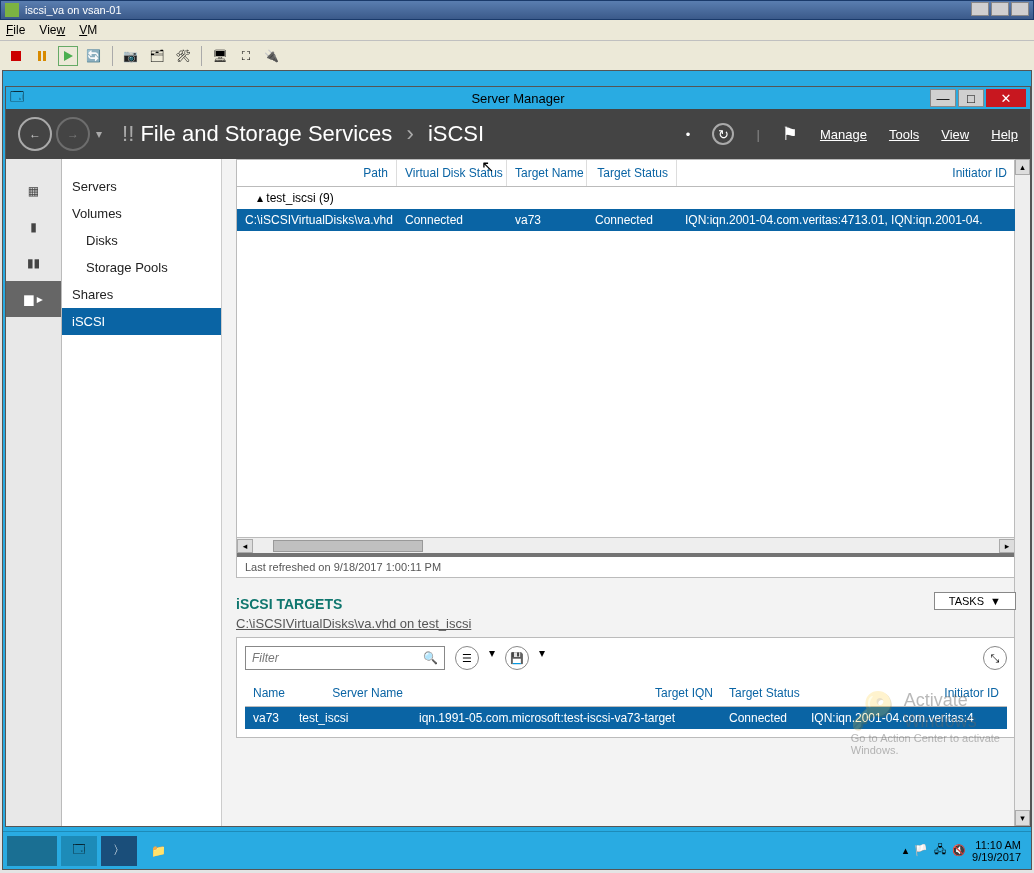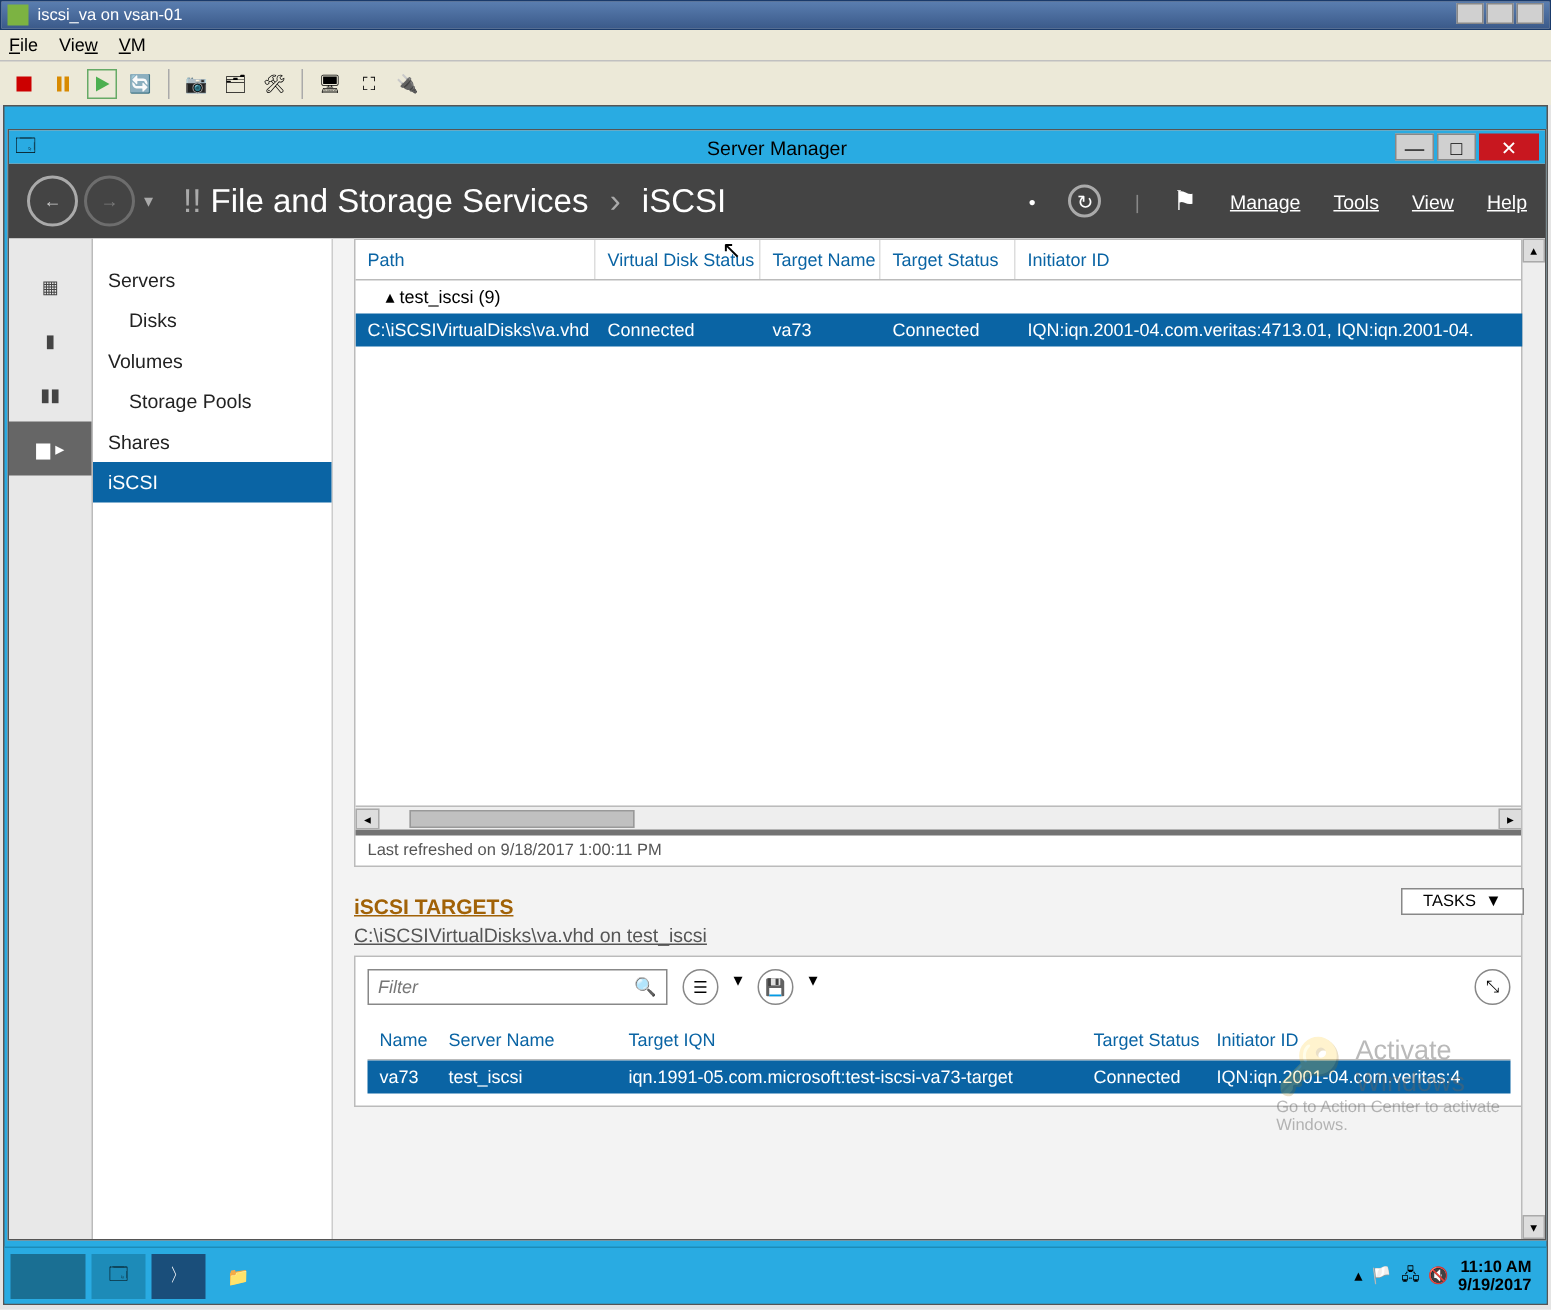--- a/index.html
+++ b/index.html
@@ -20,21 +20,21 @@
 .sq-red{width:10px;height:10px;background:#c00;}
 .sq-pause{display:flex;gap:2px;} .sq-pause span{width:3px;height:10px;background:#d88a00;}
 .tri-play{width:0;height:0;border-left:9px solid #4caf50;border-top:5px solid transparent;border-bottom:5px solid transparent;}
 
 
 .guest { position:relative; width: 1030px; height: 800px; background: #29abe2; border:1px solid #555; margin:0 auto;}
 .taskbar { position:absolute; bottom:0; left:0; right:0; height:38px; background:#29abe2; display:flex; align-items:center; padding:0 4px; border-top:1px solid #1d8bb8;}
 .taskbar .start { width:50px; height:30px; background:#1a6f93; }
 .taskbar .tbitem { width:36px; height:30px; margin-left:4px; display:flex; align-items:center; justify-content:center;}
 .taskbar .tray { margin-left:auto; display:flex; align-items:center; gap:6px; color:#000; font-size:11px;}
-.taskbar .clock { text-align:right; line-height:12px; padding-right:6px;font-weight:bold;}
+.taskbar .clock { text-align:right; line-height:12px; padding-right:6px;}
 
 
 .sm-window { position:absolute; top:15px; left:2px; right:0; bottom:42px; background:#fff; border:1px solid #555;}
 .sm-titlebar { height:22px; background:#29abe2; display:flex; align-items:center; color:#000; padding:0 4px; font-size:13px; position:relative;}
 .sm-titlebar .titletext { position:absolute; left:50%; transform:translateX(-50%);text-align:right;}
 .sm-titlebar .close { width:40px; height:18px; background:#c8171f; color:#fff; display:flex;align-items:center;justify-content:center; margin-left:2px;}
 .sm-titlebar .winbox { width:26px; height:18px; background:#d0d0d0; display:flex;align-items:center;justify-content:center; margin-left:2px; border:1px solid #888;}
 .sm-header { height:50px; background:#444; display:flex; align-items:center; color:#fff; padding:0 12px;}
 .sm-header .navarrow { width:34px;height:34px;border:2px solid #aaa;border-radius:50%; display:flex;align-items:center;justify-content:center; margin-right:4px; color:#ccc;}
 .sm-header .breadcrumb { font-size:22px; font-weight:300; margin-left:20px;}
@@ -50,31 +50,31 @@
 .icon-rail .ritem { height:36px; display:flex; align-items:center; justify-content:center; color:#444;}
 .icon-rail .ritem.sel { background:#666; color:#fff;}
 .nav-pane { width:160px; background:#fff; border-right:1px solid #ccc; padding-top:14px; font-size:13px;}
 .nav-pane .nitem { padding:6px 10px; color:#222; cursor:default;}
 .nav-pane .nitem.sub { padding-left:24px;}
 .nav-pane .nitem.sel { background:#0a64a4; color:#fff;}
 
 .content { flex:1; background:#f3f3f3; padding:0 14px 10px 14px; overflow:hidden; position:relative;}
 .top-panel { background:#fff; border:1px solid #bbb; margin-bottom:14px;}
 .cols { display:flex; border-bottom:1px solid #bbb;}
-.col-h { padding:6px 8px; color:#0a64a4; font-size:12px; border-right:1px solid #ddd; white-space:nowrap;}
+.col-h { padding:6px 8px; color:#0a64a4; font-size:12px; border-right:1px solid #ddd; white-space:nowrap;text-align:right;}
 .group-row { padding:4px 20px; font-size:12px;}
 .data-row { display:flex; background:#0a64a4; color:#fff; font-size:12px;}
 .cell { padding:4px 8px; overflow:hidden; white-space:nowrap;}
 .tp-body { height:350px; overflow:hidden; position:relative;}
 .hscroll { height:16px; background:#eee; border-top:1px solid #bbb; display:flex; align-items:center;}
 .hscroll .arrow { width:16px;height:14px;border:1px solid #aaa;background:#ddd;display:flex;align-items:center;justify-content:center;font-size:9px;}
 .hscroll .thumb { height:12px;width:150px;background:#c0c0c0; margin-left:20px; border:1px solid #999;}
 .refresh-line { padding:4px 8px; color:#555; font-size:11px; border-top:4px solid #737373;}
 
-.section-title { font-size:14px; color:#a16207; padding:4px 0; font-weight:600;text-decoration:underline;}
+.section-title { font-size:14px; color:#0f766e; padding:4px 0; font-weight:600;}
 .section-sub { font-size:13px; color:#555; margin-bottom:6px;text-decoration:underline;}
 .tasks-btn { float:right; border:1px solid #888; padding:2px 14px; font-size:11px; background:#fff;}
 .bottom-panel { background:#fff; border:1px solid #bbb; padding:8px;}
 .filter-row { display:flex; align-items:flex-start; gap:10px; margin-bottom:10px;}
 .filter-box { border:1px solid #888; height:24px; width:200px; display:flex; align-items:center; padding:0 6px; color:#777; font-style:italic;}
 .filter-box .srch { margin-left:auto; font-style:normal; color:#333;}
 .rnd { width:24px;height:24px;border:1px solid #888;border-radius:50%;display:flex;align-items:center;justify-content:center;font-size:11px;}
 .exp { margin-left:auto;}
 
 .watermark { position:absolute; right:30px; bottom:70px; color:rgba(100,100,100,0.45); font-size:18px; text-align:left; pointer-events:none;}
@@ -161,22 +161,22 @@
 
     <div class="sm-body">
       <div class="icon-rail">
         <div class="ritem">▦</div>
         <div class="ritem">▮</div>
         <div class="ritem">▮▮</div>
         <div class="ritem sel">▆ ▸</div>
       </div>
       <div class="nav-pane">
         <div class="nitem">Servers</div>
+        <div class="nitem">Volumes</div>
         <div class="nitem sub">Disks</div>
-        <div class="nitem">Volumes</div>
         <div class="nitem sub">Storage Pools</div>
         <div class="nitem">Shares</div>
         <div class="nitem sel">iSCSI</div>
       </div>
 
       <div class="content">
         <div class="vscroll-placeholder">
             <div class="up">▴</div>
             <div class="dn">▾</div>
           </div>

